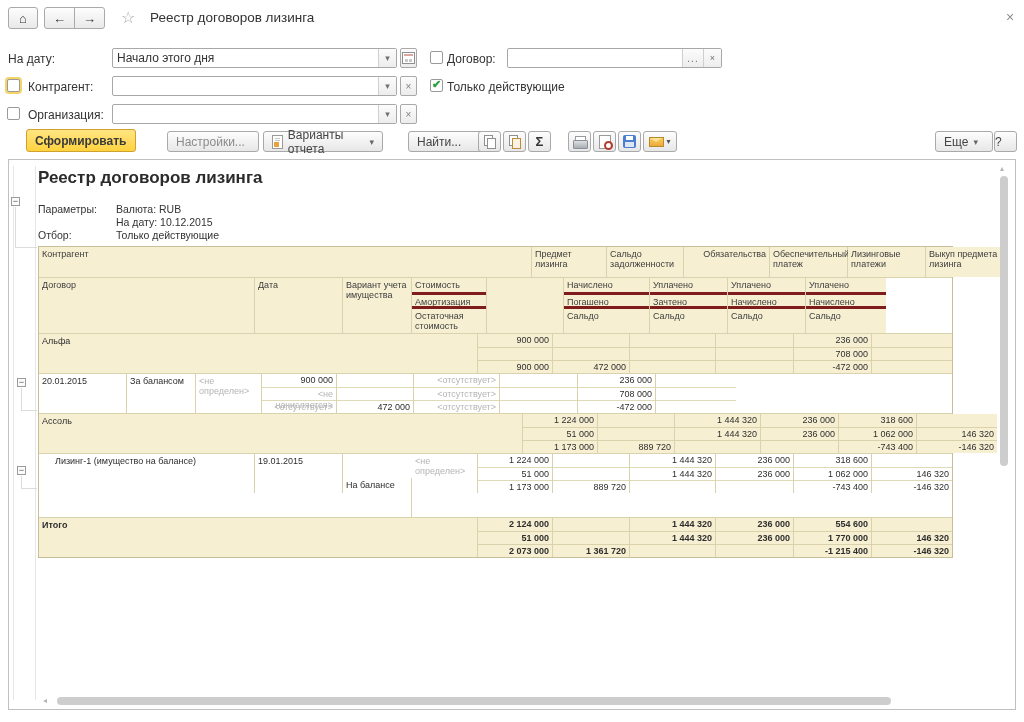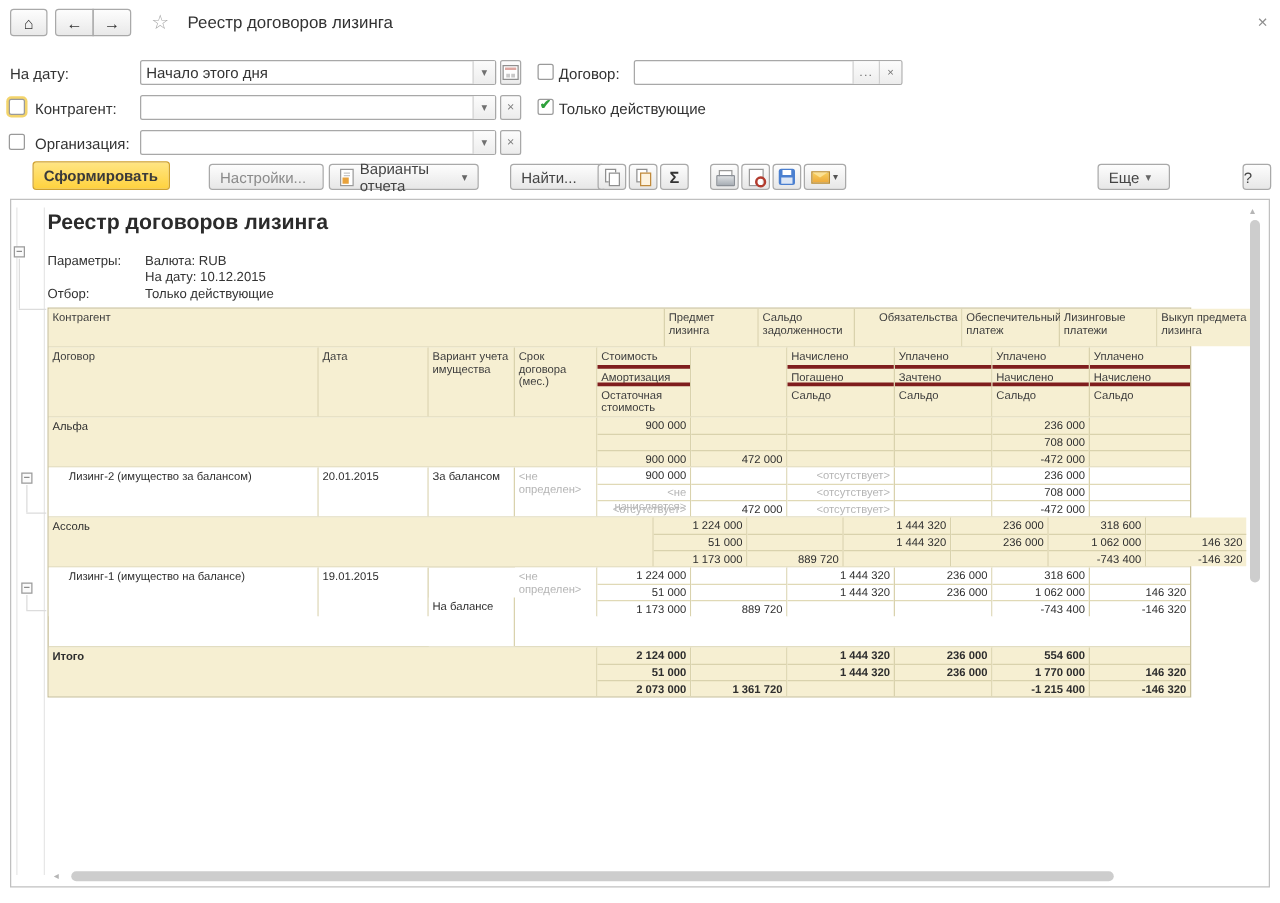--- a/index.html
+++ b/index.html
@@ -194,21 +194,21 @@
   <div class="ibtn" style="left:593px;top:131px;">
     <span class="iprev"></span>
   </div>
   <div class="ibtn" style="left:618px;top:131px;">
     <span class="isave"></span>
   </div>
   <div class="ibtn" style="left:643px;top:131px;width:34px;">
     <span class="imail"></span>
     <span class="arr" style="font-size:8px;color:#555;">▾</span>
   </div>
-  <div class="tbtn" style="left:866px;top:131px;width:58px;">
+  <div class="tbtn" style="left:923px;top:131px;width:58px;">
     <span>Еще</span>
     <span class="arr">▾</span>
   </div>
   <div class="tbtn" style="left:982px;top:131px;width:23px;padding:0;">
     <span>?</span>
   </div>
 
   <div id="report">
 
     <div class="guide" style="left:4px;top:6px;height:534px;"></div>
@@ -237,21 +237,20 @@
           <div class="hc" style="width: 77px;">Сальдо задолженности</div>
           <div class="hc" style="width: 86px; text-align: right;">Обязательства</div>
           <div class="hc" style="width: 78px;">Обеспечительный платеж</div>
           <div class="hc" style="width: 78px;">Лизинговые платежи</div>
           <div class="hc" style="width: 80px;">Выкуп предмета лизинга</div>
         </div>
         <div class="trow h2">
           <div class="hc" style="width: 216px;">Договор</div>
           <div class="hc" style="width: 88px;">Дата</div>
           <div class="hc" style="width: 69px;">Вариант учета имущества</div>
-          <div class="hc" style="width: 66px;">Срок договора (мес.)</div>
           <div class="hc col" style="width: 75px;">
             <div class="hsub">Стоимость</div>
             <div class="hsub bt">Амортизация</div>
             <div class="hsub bt">Остаточная стоимость</div>
           </div>
           <div class="hc col" style="width: 77px;"></div>
           <div class="hc col" style="width: 86px;">
             <div class="hsub">Начислено</div>
             <div class="hsub bt">Погашено</div>
             <div class="hsub bt">Сальдо</div>
@@ -299,21 +298,20 @@
             <div class="nsub bt">708 000</div>
             <div class="nsub bt">-472 000</div>
           </div>
           <div class="tc col" style="width: 80px;">
             <div class="nsub"></div>
             <div class="nsub bt"></div>
             <div class="nsub bt"></div>
           </div>
         </div>
         <div class="trow data detail">
-          <div class="tc txt name" style="width: 216px;">Лизинг-2 (имущество за балансом)</div>
           <div class="tc txt" style="width: 88px;">20.01.2015</div>
           <div class="tc txt" style="width: 69px;">За балансом</div>
           <div class="tc txt ph" style="width: 66px;">&lt;не определен&gt;</div>
           <div class="tc col" style="width: 75px;">
             <div class="nsub">900 000</div>
             <div class="nsub bt ph">&lt;не начисляется&gt;</div>
             <div class="nsub bt ph">&lt;отсутствует&gt;</div>
           </div>
           <div class="tc col" style="width: 77px;">
             <div class="nsub"></div>

